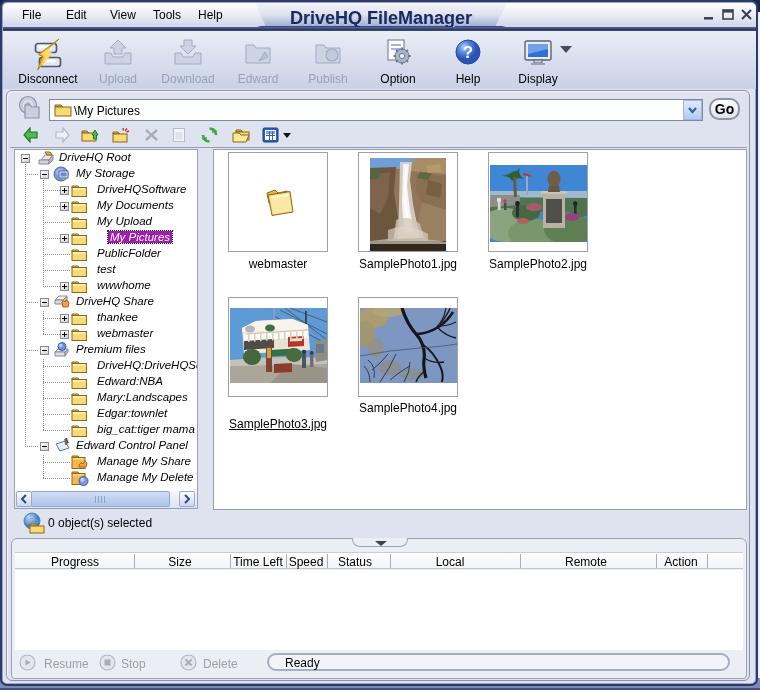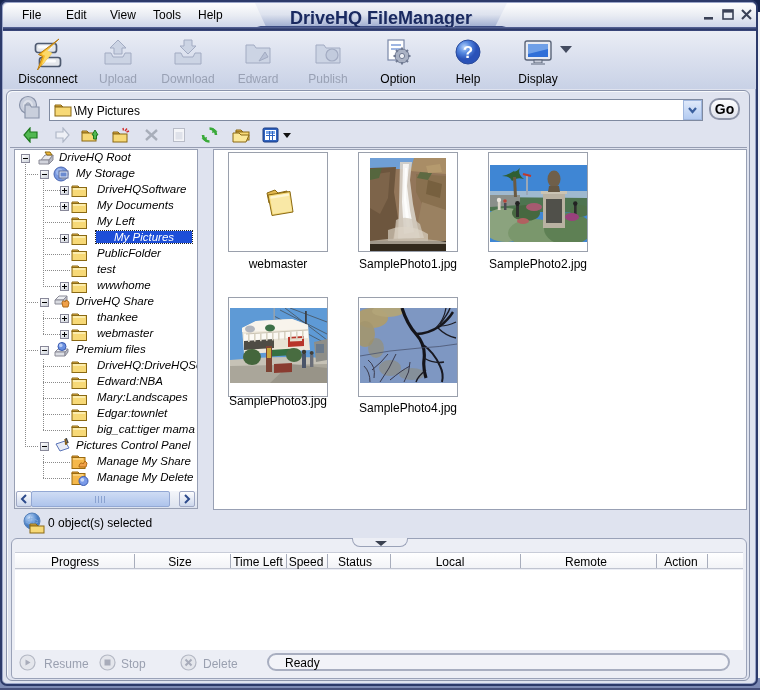--- a/index.html
+++ b/index.html
@@ -39,21 +39,21 @@
 .ctl { position:absolute; top:115px; }
 .thbox { position:absolute; width:100px; height:100px; background:#fff; border:1px solid #9aa0ac; }
 .thlbl { position:absolute; width:130px; text-align:center; font-size:12px; color:#000; }
 .row { position:absolute; height:16px; white-space:nowrap; }
 .rtxt { position:absolute; top:1px; font-size:11.5px; color:#000; }
 .ebox { position:absolute; width:9px; height:9px; background:linear-gradient(145deg,#fff,#cdd2da); border:1px solid #889; }
 .ebox i { position:absolute; left:1px; top:3px; width:5px; height:1px; background:#000; }
 .ebox.plus b { position:absolute; left:3px; top:1px; width:1px; height:5px; background:#000; }
 .vdots { position:absolute; width:1px; background-image:repeating-linear-gradient(#8a8a8a 0 1px, transparent 1px 2px); }
 .hdots { position:absolute; height:1px; background-image:repeating-linear-gradient(90deg,#8a8a8a 0 1px, transparent 1px 2px); }
-.sel { background:#1d4ed8; color:#fff; outline:1px dotted #222; padding:0 18px; }
+.sel { background:#a21caf; color:#fff; outline:1px dotted #222; padding:0 2px;margin-left:12px; }
 svg { display:block; }
 </style>
 </head>
 <body>
 <div id="win">
  <div id="menubar"></div>
  <span class="menuitem" style="left:20px;">File</span>
  <span class="menuitem" style="left:64px;">Edit</span>
  <span class="menuitem" style="left:108px;">View</span>
  <span class="menuitem" style="left:151px;">Tools</span>
@@ -303,21 +303,21 @@
           </div>
           <svg class="abs" style="left:56px; top:1px;" width="17" height="15">
             <use href="#tfold"></use>
           </svg>
           <span class="rtxt" style="left:82px;">My Documents</span>
         </div>
    <div class="row" style="left:0; top:64px;">
           <svg class="abs" style="left:56px; top:1px;" width="17" height="15">
             <use href="#tfold"></use>
           </svg>
-          <span class="rtxt" style="left:82px;">My Left</span>
+          <span class="rtxt" style="left:82px;">My Upload</span>
         </div>
    <div class="row" style="left:0; top:80px;">
           <div class="ebox plus" style="left:45px; top:4px;">
             <i></i>
             <b></b>
           </div>
           <svg class="abs" style="left:56px; top:1px;" width="17" height="15">
             <use href="#tfold"></use>
           </svg>
           <span class="rtxt sel" style="left:81px;">My Pictures</span>
@@ -424,21 +424,21 @@
 
    <div class="row" style="left:0; top:288px;">
     <div class="ebox" style="left:25px; top:4px;">
             <i></i>
           </div>
     <svg class="abs" style="left:38px; top:0px;" width="19" height="16" viewBox="0 0 19 16">
      <path d="M3 6 L12 3 L16 10 L7 13 Z" fill="#e8ecf6" stroke="#5a74b8"></path>
      <path d="M12 1 L14 6 L12.5 6.5 Z" fill="#e8a030" stroke="#7a5510"></path>
      <path d="M13 0 L15 5" stroke="#444" stroke-width="1.6"></path>
     </svg>
-    <span class="rtxt" style="left:61px;">Pictures Control Panel</span>
+    <span class="rtxt" style="left:61px;">Edward Control Panel</span>
    </div>
    <div class="row" style="left:0; top:304px;">
     <svg class="abs" style="left:56px; top:0px;" width="18" height="16" viewBox="0 0 18 16">
             <use href="#ofold"></use>
             <path d="M8 13 C8 9 11 8 12 10 L14 7 L16 9 L15 13 Z" fill="#f0a048" stroke="#b06a14"></path>
           </svg>
     <span class="rtxt" style="left:82px;">Manage My Share</span>
    </div>
    <div class="row" style="left:0; top:320px;">
     <svg class="abs" style="left:56px; top:0px;" width="18" height="16" viewBox="0 0 18 16">
@@ -573,21 +573,21 @@
      <rect x="37" y="40" width="4" height="10" fill="#c8a83c"></rect>
      <path d="M44 56 L62 55 L62 64 L44 65 Z" fill="#8a3c30"></path>
      <rect x="72" y="46" width="4" height="14" fill="#4a5468"></rect>
      <circle cx="74" cy="44" r="2.2" fill="#3c3830"></circle>
      <rect x="80" y="47" width="3.4" height="12" fill="#6a6e78"></rect>
      <circle cx="81.7" cy="45" r="2" fill="#44403a"></circle>
      <path d="M84 34 L97 31 L97 52 L86 54 Z" fill="#8e8e88"></path>
      <rect x="86" y="36" width="8" height="9" fill="#6a7a8c"></rect>
     </svg>
    </div>
-   <div class="thlbl" style="left:-1px; top:244px;">SamplePhoto3.jpg</div>
+   <div class="thlbl" style="left:-1px; top:267px;text-decoration:underline;">SamplePhoto3.jpg</div>
    <div class="thbox" style="left:144px; top:147px;">
     <svg class="abs" style="left:1px; top:10px;" width="97" height="75" viewBox="0 0 97 75">
      <rect width="97" height="75" fill="#7e97c2"></rect>
      <ellipse cx="12" cy="10" rx="16" ry="10" fill="#ab9c72"></ellipse>
      <ellipse cx="5" cy="26" rx="10" ry="13" fill="#a3966e" opacity="0.9"></ellipse>
      <ellipse cx="28" cy="3" rx="16" ry="6" fill="#b2a478" opacity="0.95"></ellipse>
      <ellipse cx="16" cy="40" rx="8" ry="10" fill="#99906c" opacity="0.6"></ellipse>
      <ellipse cx="30" cy="60" rx="11" ry="8" fill="#948a68" opacity="0.5"></ellipse>
      <ellipse cx="52" cy="66" rx="13" ry="6" fill="#8e886a" opacity="0.45"></ellipse>
      <path d="M42 0 Q47 16 56 26 Q66 37 64 52 Q63 60 66 70" stroke="#14141a" stroke-width="3.2" fill="none"></path>

